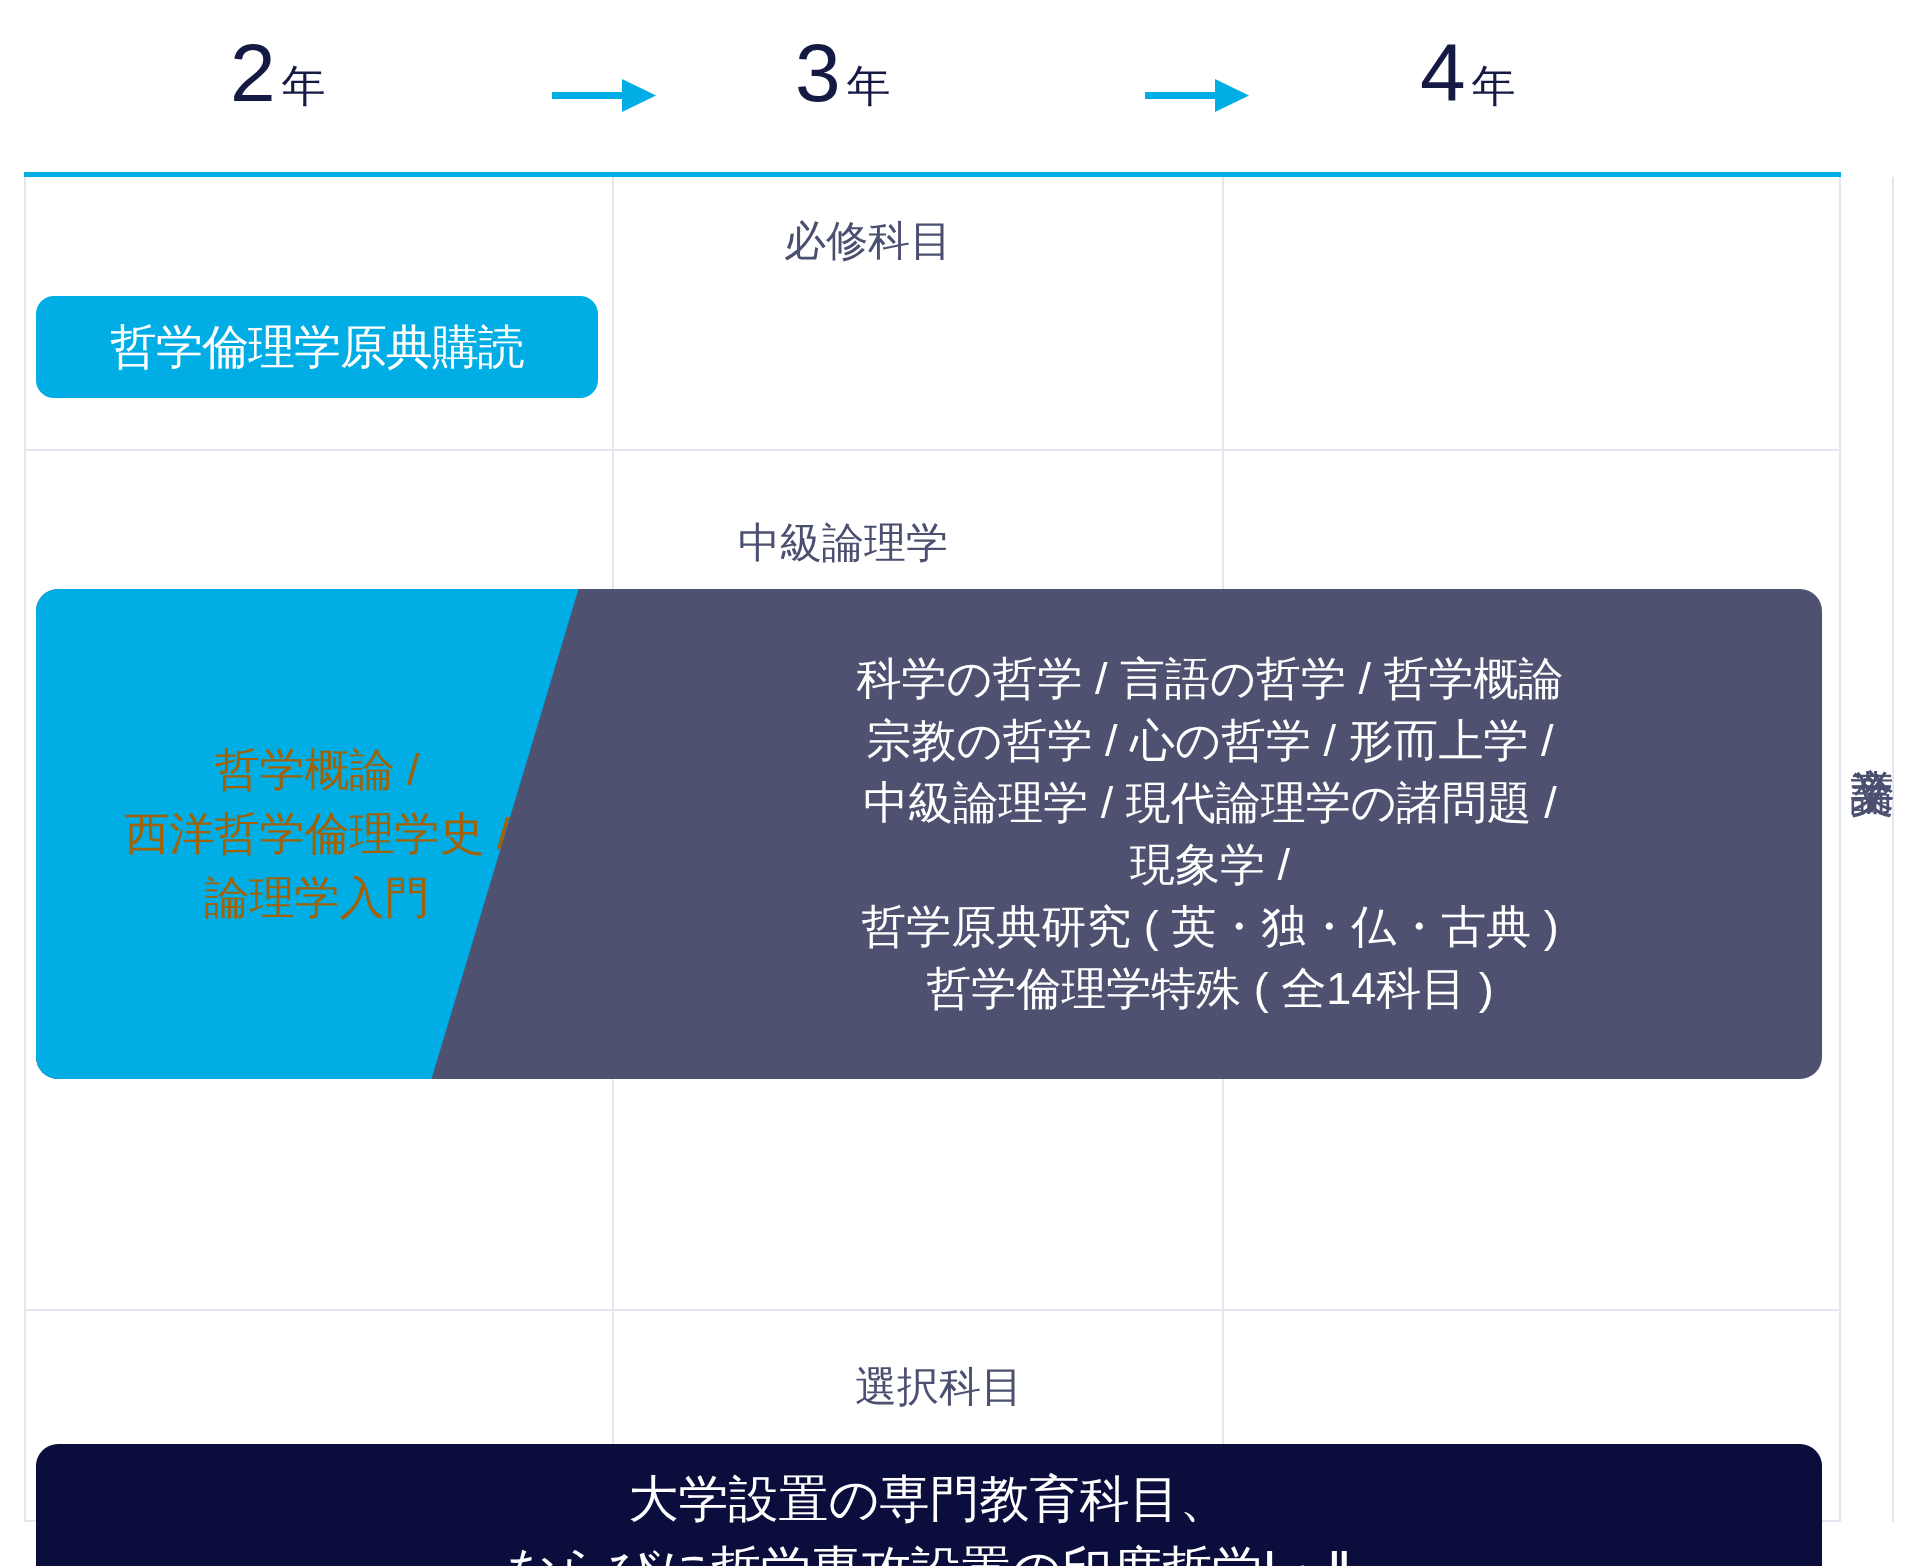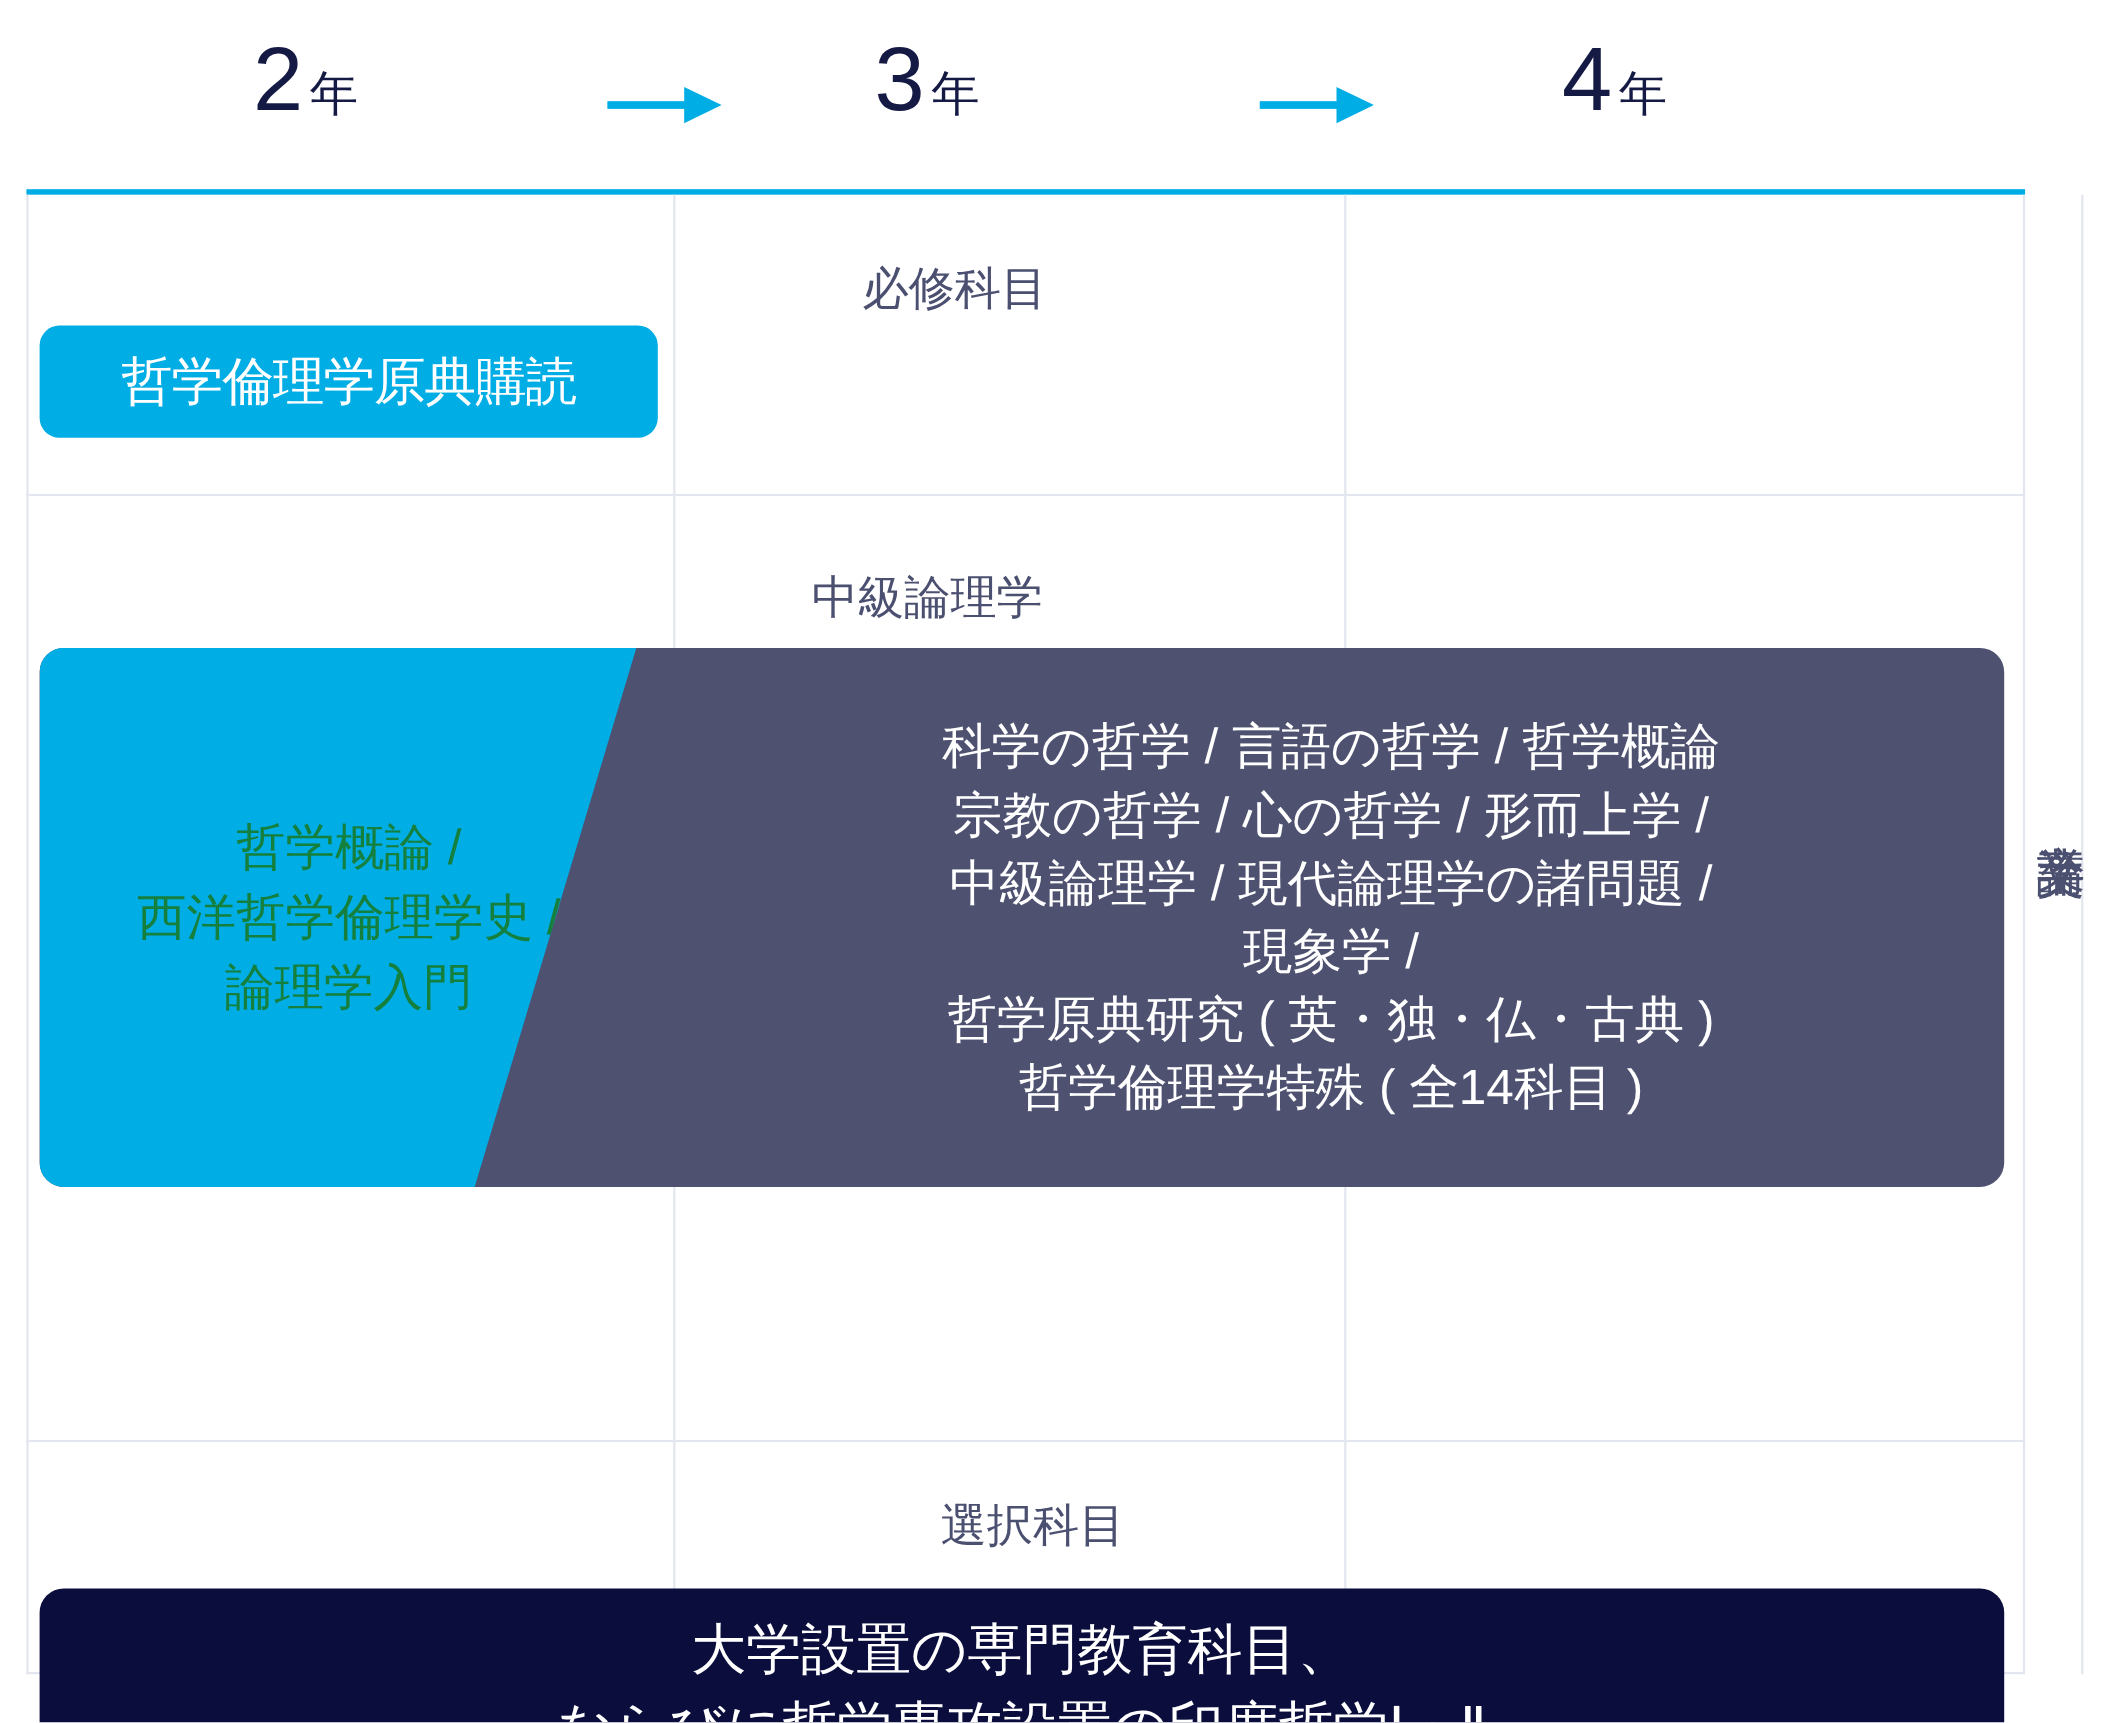--- a/index.html
+++ b/index.html
@@ -106,21 +106,21 @@
   .h3 { top: 1348px; }
 
   
   .group-label {
     position: absolute;
     font-size: 42px;
     color: #4c5070;
     line-height: 1;
     white-space: nowrap;
   }
-  .lbl-required  { left: 760px; top: 48px; margin-top: 21px; }
+  .lbl-required  { left: 760px; top: 48px; }
   .lbl-elecreq   { left: 714px; top: 350px; }
   .lbl-elective  { left: 814px; top: 1194px; margin-left: 17px; }
 
   
   .pill {
     position: absolute;
     display: flex;
     align-items: center;
     justify-content: center;
     text-align: center;
@@ -179,21 +179,21 @@
   }
   .combo .cyan-text {
     position: absolute;
     left: 0;
     top: 0;
     width: 562px;
     height: 100%;
     display: flex;
     align-items: center;
     justify-content: center;
-    color: #15803d;
+    color: #a16207;
     font-size: 45px;
     line-height: 1.42;
     text-align: center;
     white-space: pre-line;
   }
   .combo .slate-text {
     position: absolute;
     left: 562px;
     top: 0;
     width: 1224px;

